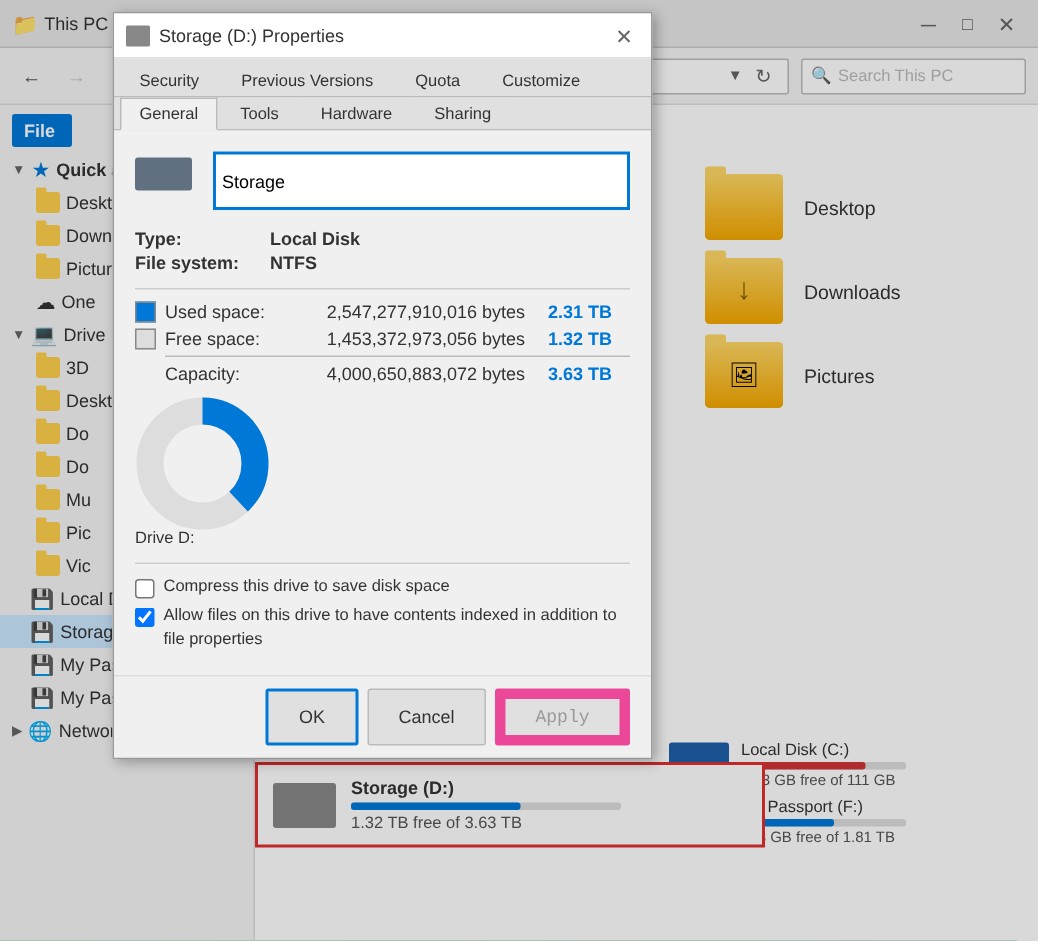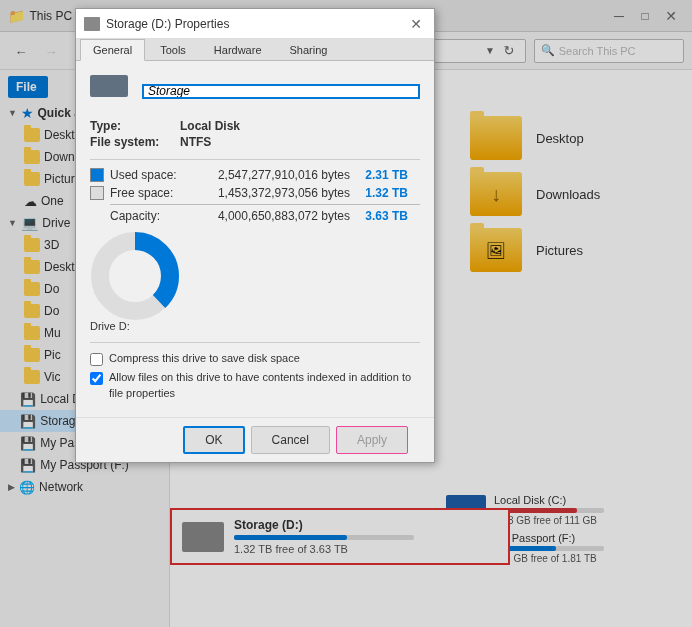--- a/index.html
+++ b/index.html
@@ -260,27 +260,26 @@
 
     .drive-img .hdd {
       width: 38px;
       height: 22px;
       background: #607080;
       border-radius: 2px;
     }
 
     .vol-name-input {
       flex: 1;
-      height: 15px;
+      height: 39px;
       border: 2px solid #0078d7;
       background: white;
       padding: 0 4px;
       font-size: 12px;
       outline: none;
-      font-style: italic;
     }
 
     
     .info-table {
       width: 100%;
       margin-bottom: 10px;
       font-weight: bold;
     }
 
     .info-row {
@@ -415,21 +414,21 @@
       font-size: 11px;
       color: #333;
       line-height: 1.4;
     }
 
     
     .dialog-buttons {
       display: flex;
       justify-content: flex-end;
       gap: 6px;
-      padding: 8px 26px;
+      padding: 8px 14px;
       background: #f0f0f0;
       border-top: 1px solid #ddd;
     }
 
     .dialog-btn {
       padding: 5px 20px;
       font-size: 12px;
       cursor: pointer;
       border-radius: 2px;
     }
@@ -441,22 +440,23 @@
     }
 
     .dialog-btn.cancel {
       background: #e0e0e0;
       border: 1px solid #bbb;
       color: #333;
     }
 
     .dialog-btn.apply {
       background: #e0e0e0;
-      border: 1px solid #ec4899;
+      border: 7px solid #ec4899;
       color: #999;
+      font-family: Liberation Mono, monospace;
     }
 
     .right-item {
       display: flex;
       align-items: center;
       gap: 14px;
       padding: 6px 8px;
       cursor: pointer;
     }
 
@@ -700,20 +700,26 @@
 <div class="dialog-overlay"></div>
 
 <div class="dialog">
 
   <div class="dialog-titlebar">
     <div class="dialog-title-icon"></div>
     <span class="dialog-title-text">Storage (D:) Properties</span>
     <button class="dialog-close-btn">✕</button>
   </div>
 
+  <div class="dialog-tabs">
+    <div class="dialog-tab">Security</div>
+    <div class="dialog-tab">Previous Versions</div>
+    <div class="dialog-tab">Quota</div>
+    <div class="dialog-tab">Customize</div>
+  </div>
 
   <div style="display:flex;flex-wrap:wrap;background:#e0e0e0;border-bottom:1px solid #bbb;padding:0 4px;">
     <div class="dialog-tab active">General</div>
     <div class="dialog-tab">Tools</div>
     <div class="dialog-tab">Hardware</div>
     <div class="dialog-tab">Sharing</div>
   </div>
 
   <div class="dialog-content">
 

